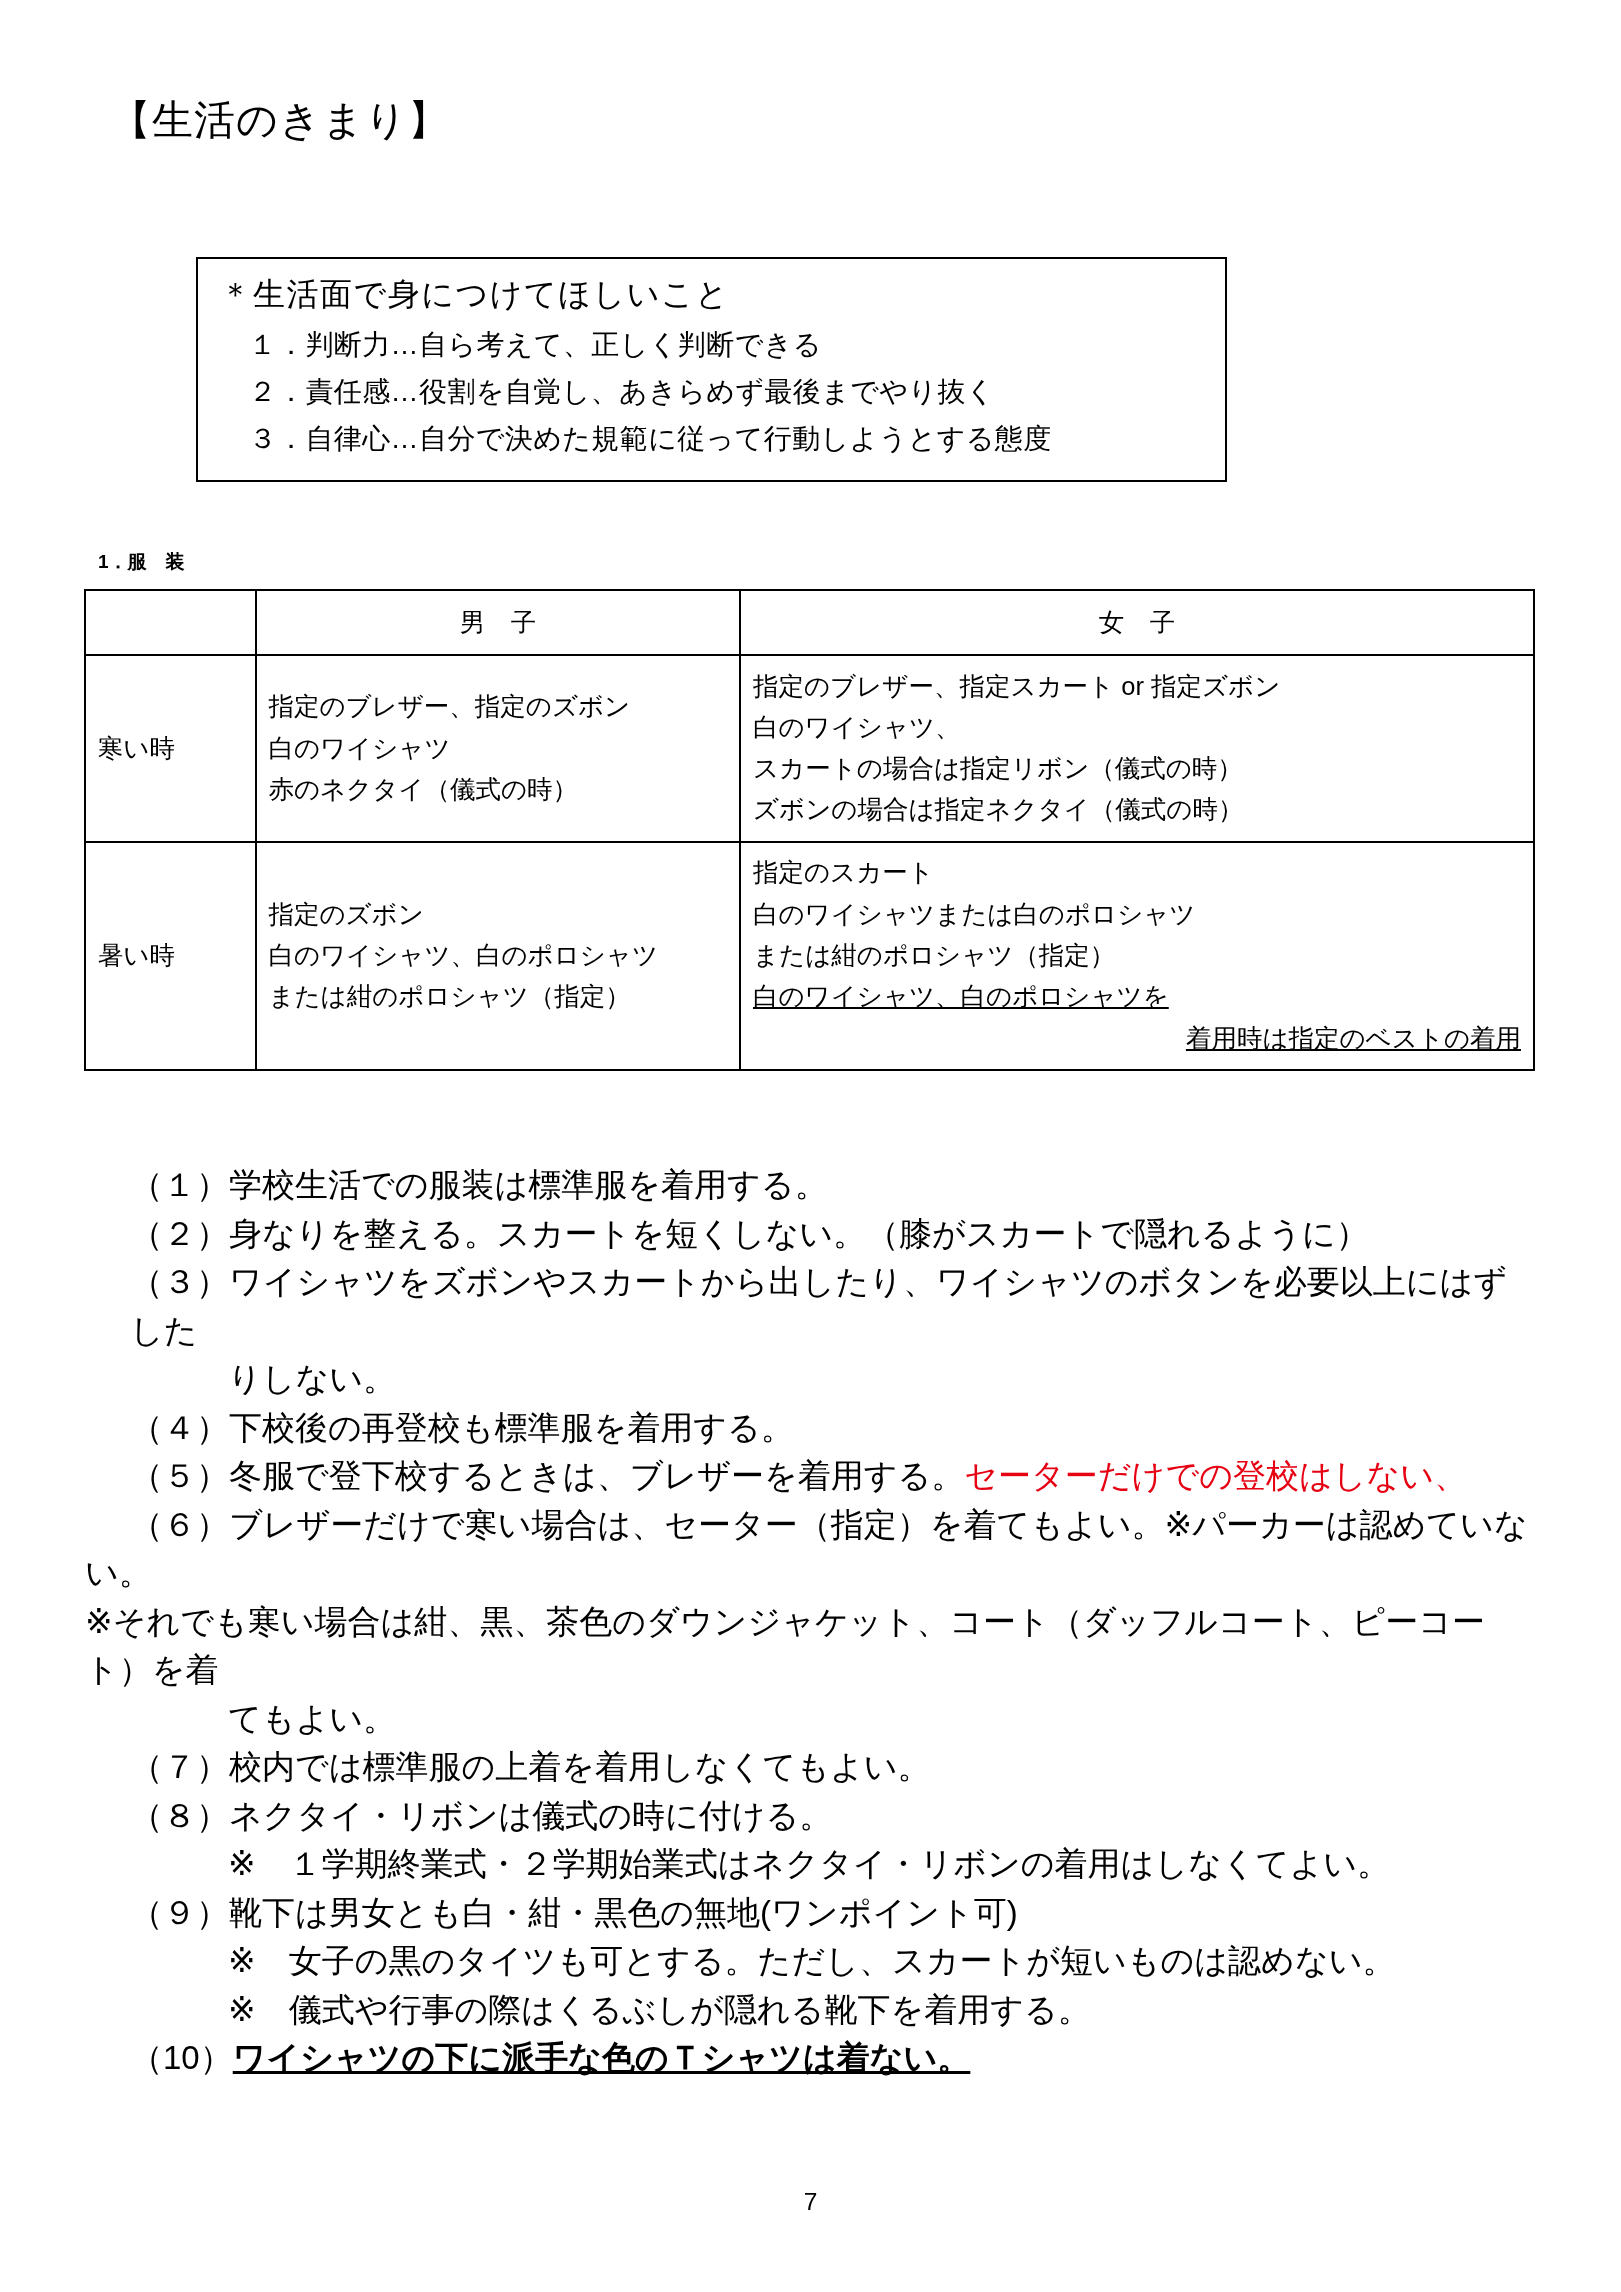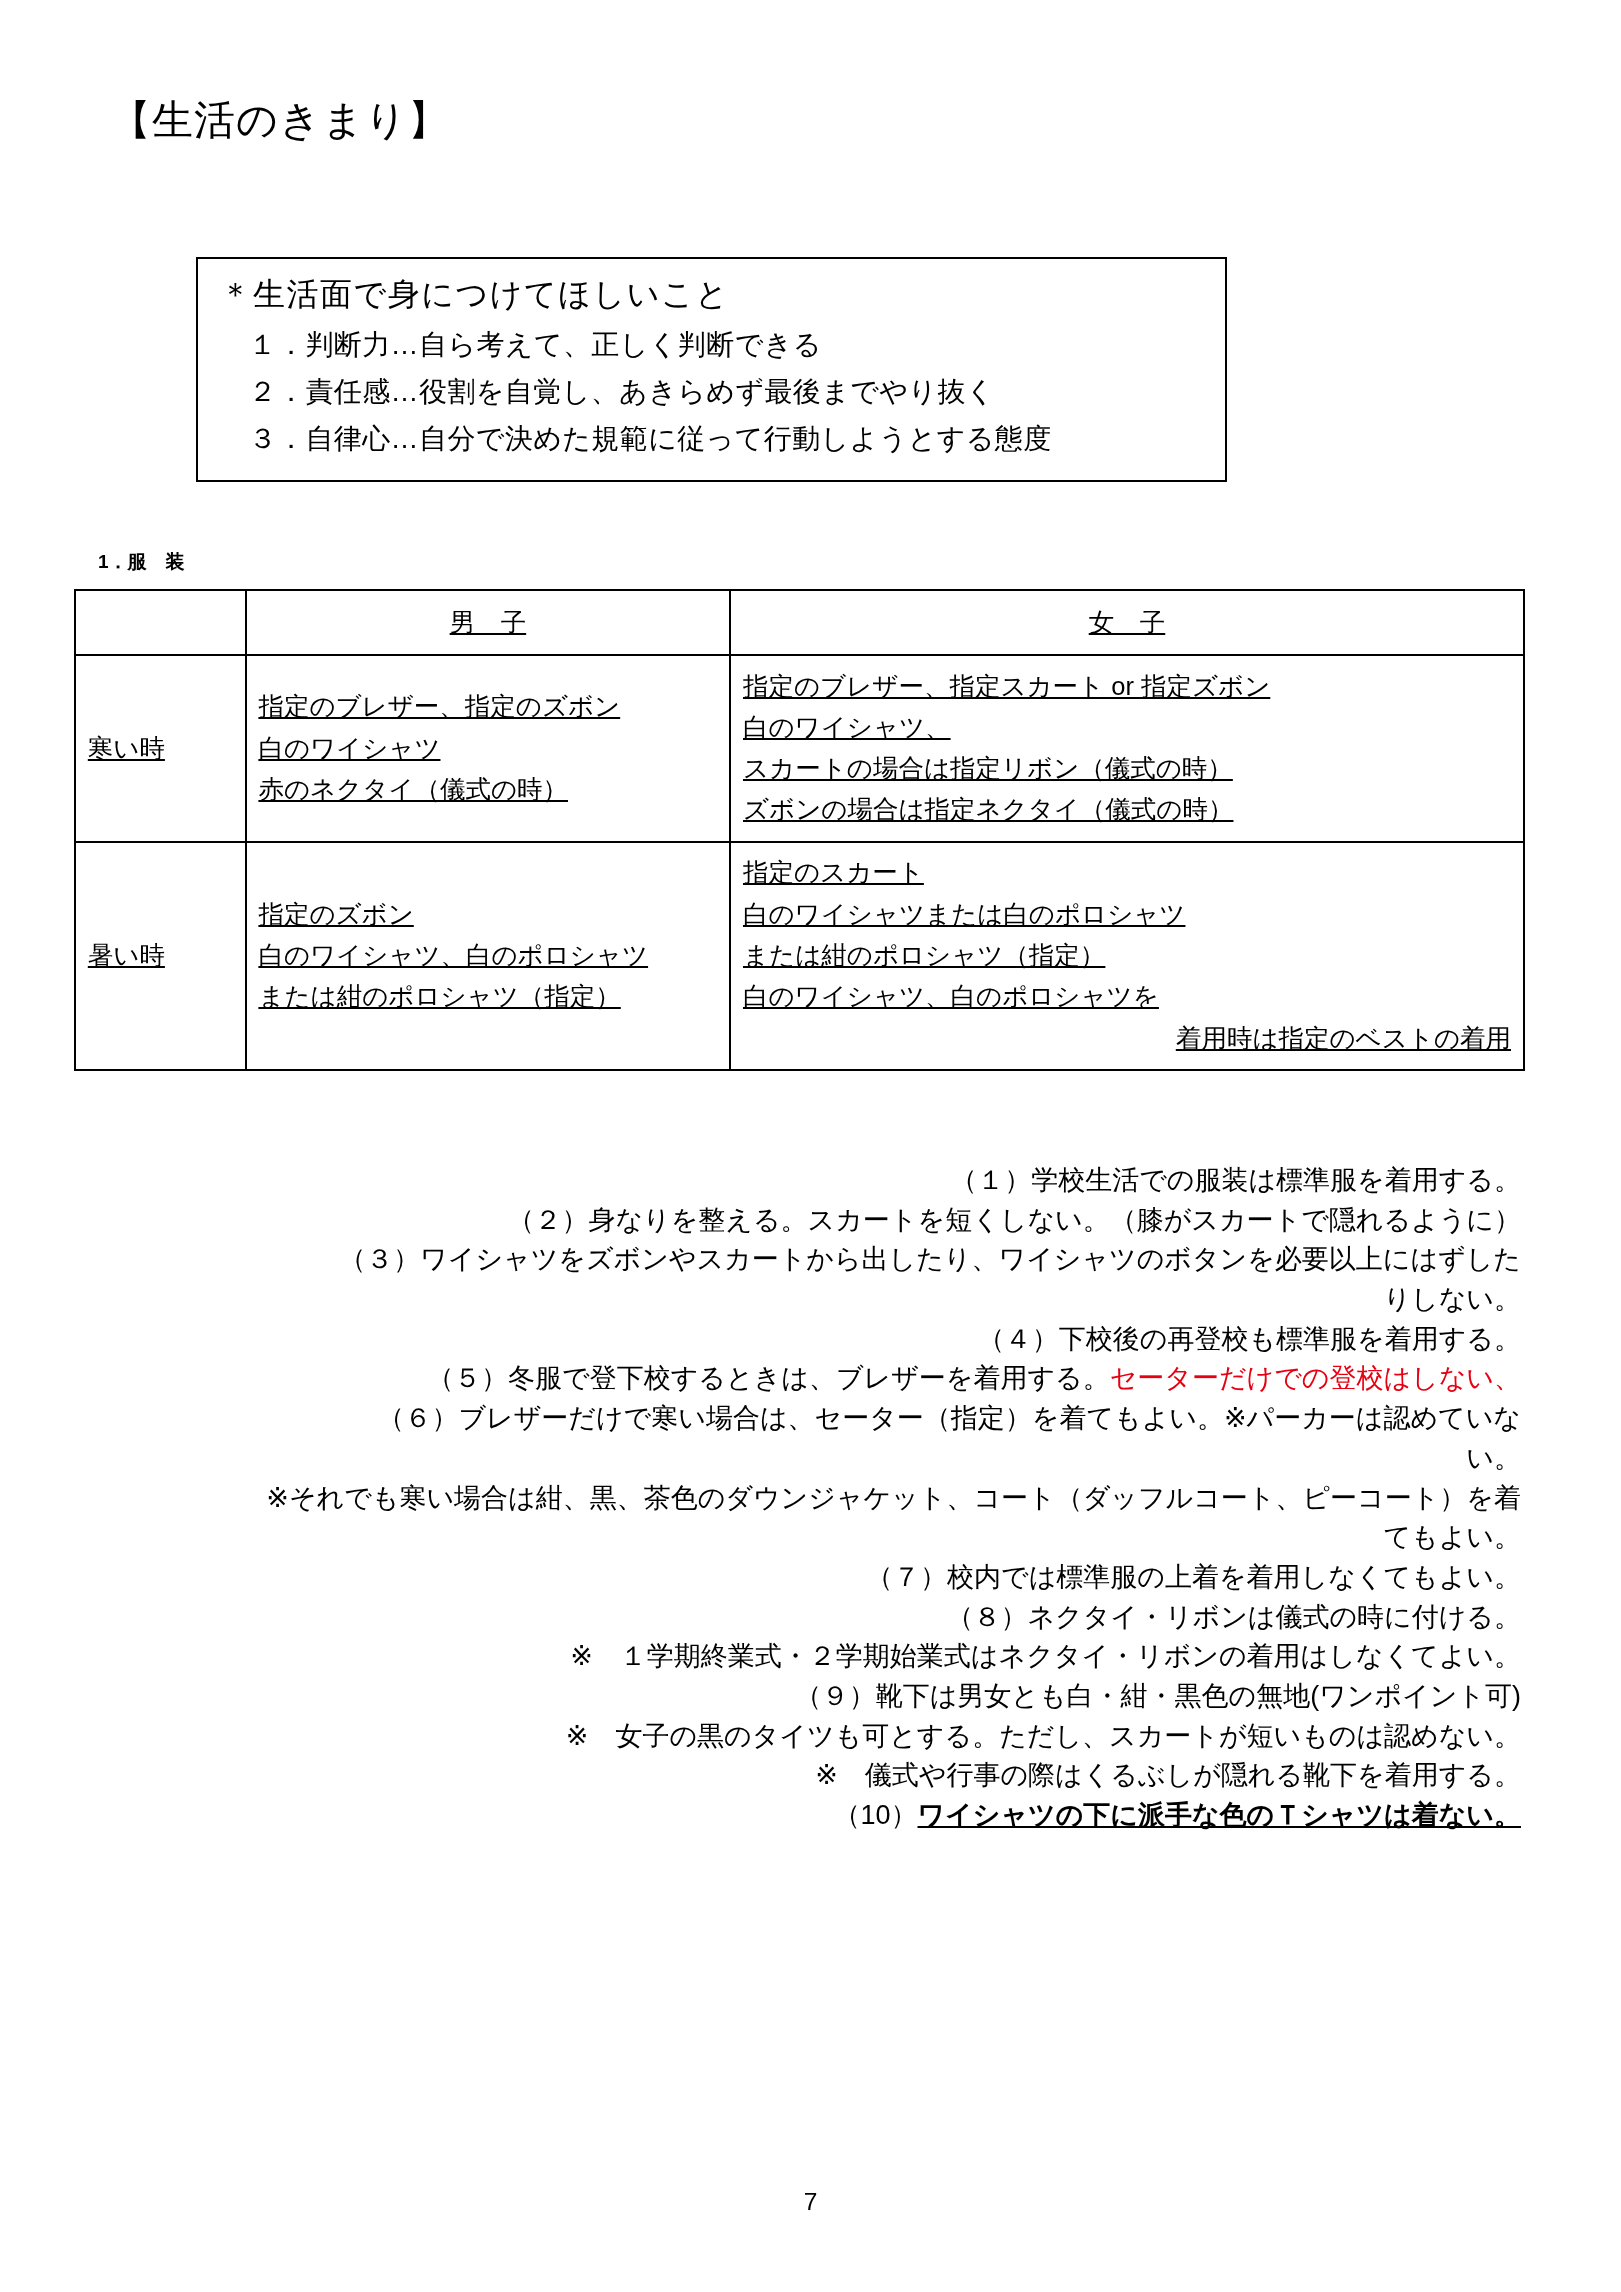--- a/index.html
+++ b/index.html
@@ -62,26 +62,25 @@
     position: absolute;
     font-size: 19px;
     font-weight: bold;
     white-space: nowrap;
   }
   #sec1-head { left: 98px; top: 549px; }
 
   
   .cloth-table {
     position: absolute;
-    left: 74px;
+    left: 84px;
     top: 589px;
     width: 1372px;
     border-collapse: collapse;
     table-layout: fixed;
-    text-decoration: underline;
   }
   .cloth-table td {
     border: 2px solid #000;
     vertical-align: middle;
     font-size: 25.5px;
     line-height: 1.62;
     padding: 9.8px 11.8px;
   }
   .cloth-table .col-label { width: 145px; text-align: left; }
   .cloth-table .col-boy   { width: 459px; }
@@ -91,26 +90,25 @@
     height: 51px;
     padding: 5.9px 11.8px;
   }
   .cell-lines div { white-space: normal; }
   .u { text-decoration: underline; }
   .ralign { text-align: right; }
 
   
   .body-list {
     position: absolute;
-    left: 70px;
+    left: 85px;
     top: 1161px;
     width: 1451px;
-    font-size: 27px;
+    font-size: 33px;
     line-height: 1.47;
-    text-align: right;
   }
   .li { white-space: normal; }
   .ind1 { padding-left: 45px; }
   .ind3 { padding-left: 143px; }
   .noind { padding-left: 0px; }
   .red { color: #e60012; }
   .b { font-weight: bold; }
 
   
   .sec2 {

